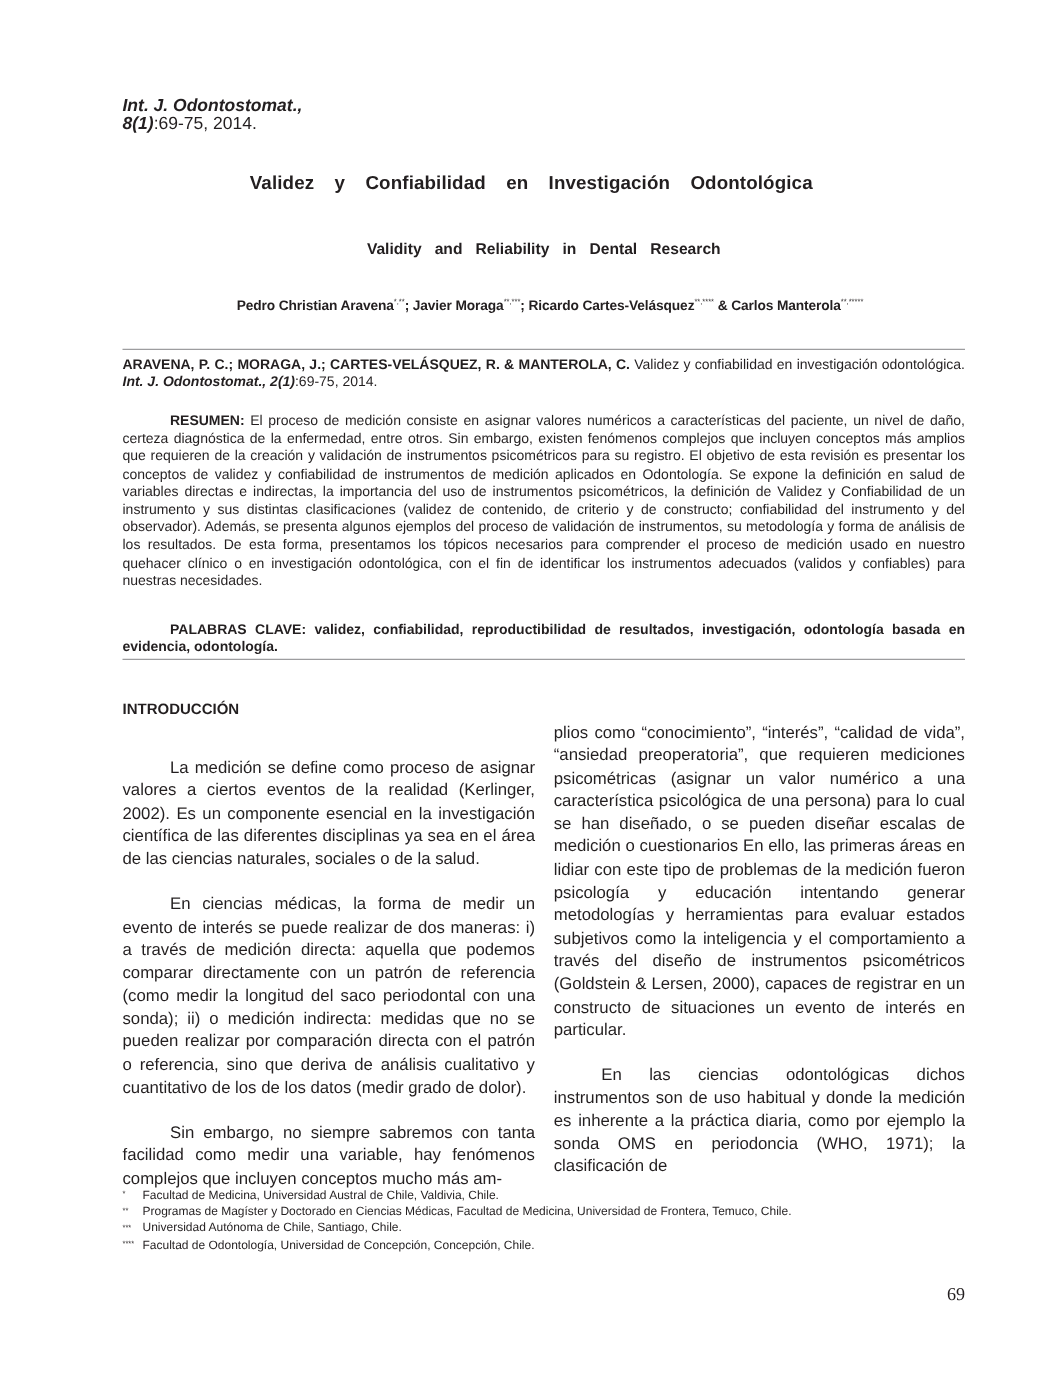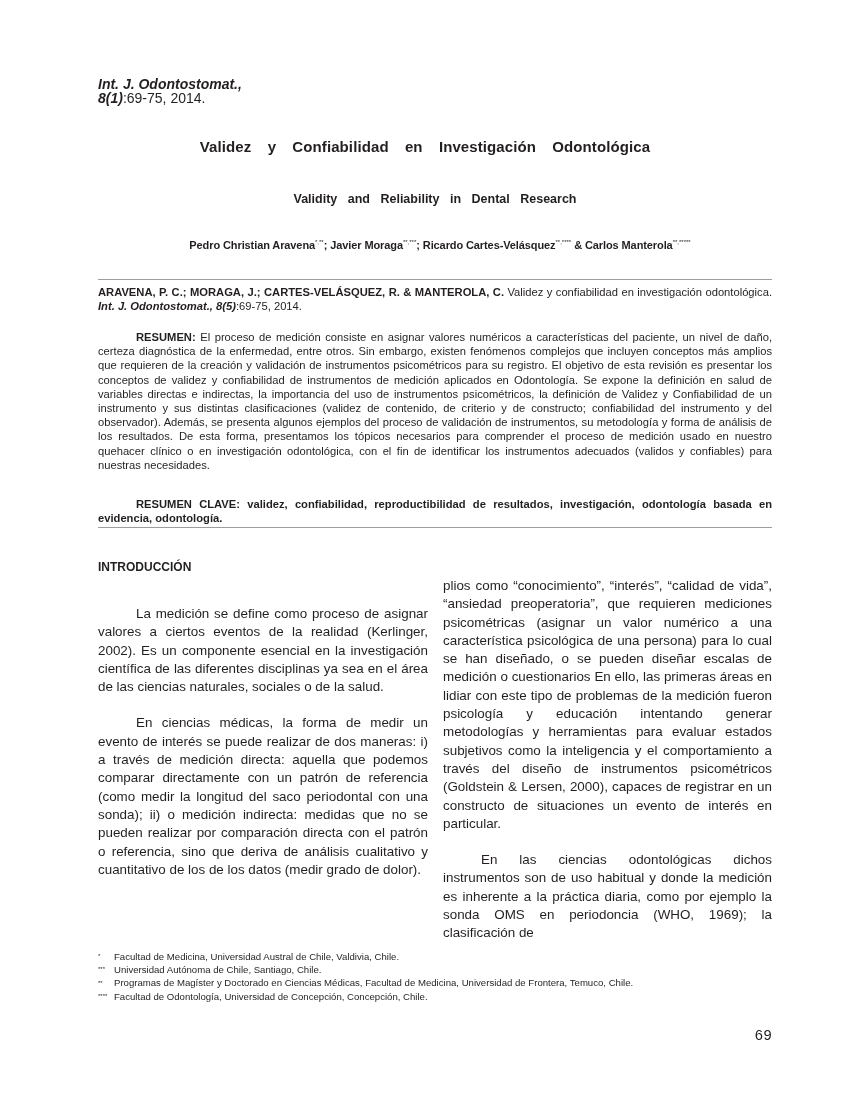--- a/index.html
+++ b/index.html
@@ -20,21 +20,21 @@
   .section-head { left: 98px; top: 560px; font-family: "Liberation Sans", sans-serif; font-weight: bold; font-size: 12px; color: #231f20; }
   .col { font-family: "Liberation Sans", sans-serif; font-size: 13.4px; line-height: 18.3px; color: #231f20; text-align: justify; }
   .col p { margin: 0; }
   .col p + p { margin-top: 18px; }
   .col .ind { text-indent: 38px; }
   .left-col { left: 98px; width: 330px; top: 605px; }
   .right-col { left: 443px; width: 329px; top: 577px; }
   .footnotes { left: 98px; top: 950px; width: 690px; font-family: "Liberation Sans", sans-serif; font-size: 9.6px; line-height: 13.2px; color: #231f20; }
   .fn { display: flex; align-items: center; }
   .fn .mark { width: 16px; flex: none; font-size: 6px; line-height: 9px; }
-  .page-num { left: 740px; top: 1028px; width: 32px; text-align: right; font-family: Liberation Mono, monospace; font-size: 14.5px; color: #231f20; }
+  .page-num { left: 740px; top: 1028px; width: 32px; text-align: right; font-family: Liberation Serif, serif; font-size: 14.5px; color: #231f20; }
 </style>
 </head>
 <body>
 
 <div class="abs journal">
   <div class="bi">Int. J. Odontostomat.,</div>
   <div><span class="bi">8(1)</span><span>:69-75, 2014.</span></div>
 </div>
 
 <div class="abs title">Validez y Confiabilidad en Investigación Odontológica</div>
@@ -42,56 +42,57 @@
 
 <div class="abs authors">
   <span>Pedro Christian Aravena</span><sup>*,**</sup><span>; </span>
   <span>Javier Moraga</span><sup>**,***</sup><span>; </span>
   <span>Ricardo Cartes-Velásquez</span><sup>**,****</sup><span> &amp; </span>
   <span>Carlos Manterola</span><sup>**,*****</sup>
 </div>
 
 <div class="abs rule" style="top:279px;"></div>
 <div class="abs block" style="top:285px;">
-  <span class="b">ARAVENA, P. C.; MORAGA, J.; CARTES-VELÁSQUEZ, R. &amp; MANTEROLA, C.</span><span> Validez y  confiabilidad en investigación odontológica.  </span><span class="bi">Int. J. Odontostomat., 8(5)</span><span>:69-75, 2014.</span>
+  <span class="b">ARAVENA, P. C.; MORAGA, J.; CARTES-VELÁSQUEZ, R. &amp; MANTEROLA, C.</span><span> Validez y  confiabilidad en investigación odontológica.  </span><span class="bi">Int. J. Odontostomat., 2(1)</span><span>:69-75, 2014.</span>
 </div>
 
 <div class="abs block indent" style="top:330px;">
   <span class="b">RESUMEN:</span><span> El proceso de medición consiste en asignar valores numéricos a características del paciente, un nivel de daño, certeza diagnóstica de la enfermedad, entre otros. Sin embargo, existen fenómenos complejos que incluyen conceptos más amplios que requieren de la creación y validación de instrumentos psicométricos para su registro. El objetivo de esta revisión es presentar los conceptos de validez y confiabilidad de instrumentos de medición aplicados en Odontología. Se expone la definición en salud de variables directas e indirectas, la importancia del uso de instrumentos psicométricos, la definición de Validez y Confiabilidad de un instrumento y sus distintas clasificaciones (validez de contenido, de criterio y de constructo; confiabilidad del instrumento y del observador). Además, se presenta algunos ejemplos del proceso de validación de instrumentos, su metodología y forma de análisis de los resultados. De esta forma, presentamos los tópicos necesarios  para comprender el proceso de medición usado en nuestro quehacer clínico o en investigación odontológica, con el fin de identificar los instrumentos adecuados (validos y confiables) para nuestras necesidades.</span>
 </div>
 
 <div class="abs block indent kw" style="top:497px;">
-  <span>RESUMEN CLAVE:</span><span> validez, confiabilidad, reproductibilidad de resultados, investigación, odontología basada en evidencia, odontología.</span>
+  <span>PALABRAS CLAVE:</span><span> validez, confiabilidad, reproductibilidad de resultados, investigación, odontología basada en evidencia, odontología.</span>
 </div>
 <div class="abs rule" style="top:527px;"></div>
 
 <div class="abs section-head">INTRODUCCIÓN</div>
 
 <div class="abs col left-col">
   <p class="ind">La medición se define como proceso de asignar valores a ciertos eventos de la realidad (Kerlinger, 2002). Es un componente esencial en la investigación científica de las diferentes disciplinas ya sea en el área de las ciencias naturales, sociales o de la salud.</p>
   <p class="ind">En ciencias médicas, la forma de medir un evento de interés se puede realizar de dos maneras: i) a través de medición directa: aquella que podemos comparar directamente con un patrón de referencia (como medir la longitud del saco periodontal con una sonda); ii) o medición indirecta: medidas que no se pueden realizar por comparación directa con el patrón o referencia, sino que deriva de análisis cualitativo y cuantitativo de los de los datos (medir grado de dolor).</p>
+  <p class="ind">Sin embargo, no siempre sabremos con tanta facilidad como medir una variable, hay fenómenos complejos  que incluyen conceptos mucho más am-</p>
 </div>
 
 <div class="abs col right-col">
   <p>plios como “conocimiento”, “interés”, “calidad de vida”, “ansiedad preoperatoria”, que requieren mediciones psicométricas (asignar un valor numérico a una característica psicológica de una persona) para lo cual se han diseñado, o se pueden diseñar escalas de medición o cuestionarios En ello, las primeras áreas en lidiar con este tipo de  problemas de la medición fueron psicología y educación intentando generar metodologías y herramientas para evaluar estados subjetivos como la inteligencia y el comportamiento a través del diseño de instrumentos psicométricos (Goldstein &amp; Lersen, 2000), capaces de registrar en un constructo de situaciones un evento de interés en particular.</p>
-  <p class="ind">En las ciencias odontológicas dichos instrumentos son de uso habitual y donde la medición es inherente a la práctica diaria, como por ejemplo la sonda OMS en periodoncia (WHO, 1969); la clasificación de</p>
+  <p class="ind">En las ciencias odontológicas dichos instrumentos son de uso habitual y donde la medición es inherente a la práctica diaria, como por ejemplo la sonda OMS en periodoncia (WHO, 1971); la clasificación de</p>
 </div>
 
 <div class="abs footnotes">
   <div class="fn">
       <span class="mark">*</span>
       <span>Facultad de Medicina, Universidad Austral de Chile, Valdivia, Chile.</span>
     </div>
   <div class="fn">
+      <span class="mark">**</span>
+      <span>Programas de Magíster y Doctorado en Ciencias Médicas, Facultad de Medicina, Universidad de Frontera, Temuco, Chile.</span>
+    </div>
+  <div class="fn">
       <span class="mark">***</span>
       <span>Universidad Autónoma de Chile, Santiago, Chile.</span>
-    </div>
-  <div class="fn">
-      <span class="mark">**</span>
-      <span>Programas de Magíster y Doctorado en Ciencias Médicas, Facultad de Medicina, Universidad de Frontera, Temuco, Chile.</span>
     </div>
   <div class="fn">
       <span class="mark">****</span>
       <span>Facultad de Odontología, Universidad de Concepción, Concepción, Chile.</span>
     </div>
 </div>
 
 <div class="abs page-num">69</div>
 
 </body></html>

